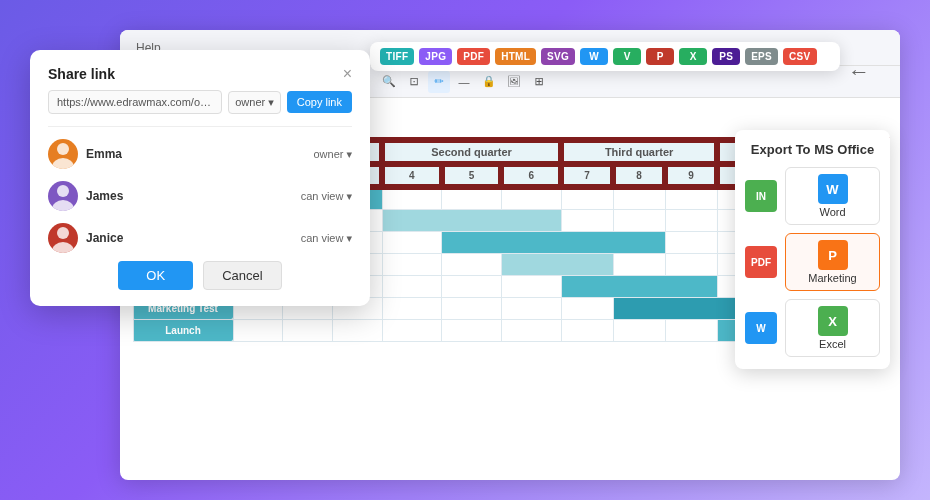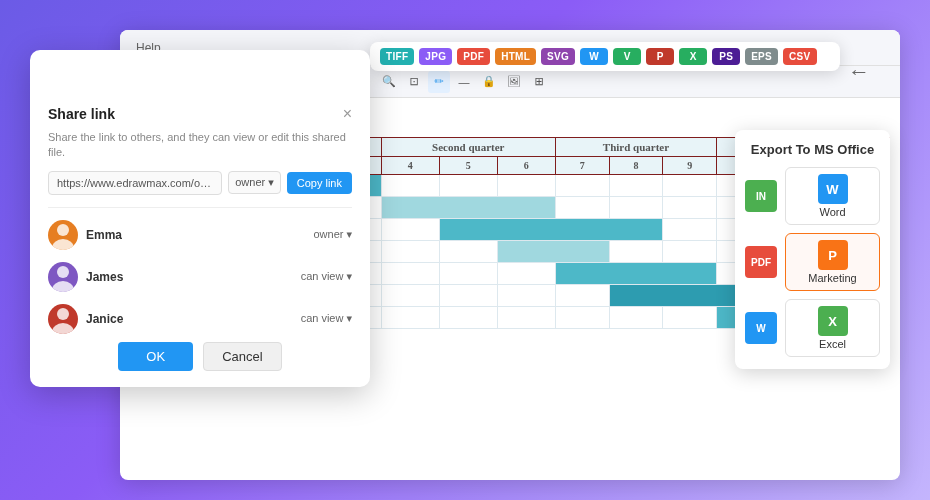--- a/index.html
+++ b/index.html
@@ -78,22 +78,21 @@
       width: 100%;
       border-collapse: collapse;
       font-size: 11px;
     }
     .gantt-table th {
       background: #e8f4f8;
       color: #555;
       font-weight: 600;
       text-align: center;
       padding: 3px 4px;
-      border: 1px solid #7f1d1d;
-      font-family: Liberation Serif, serif;
+      border: 6px solid #7f1d1d;
     }
     .gantt-table td {
       border: 1px solid #dde8ee;
       padding: 2px 3px;
       text-align: center;
       height: 22px;
     }
     .task-label {
       background: #4db8c8;
       color: #fff;
@@ -212,21 +211,20 @@
       border-radius: 10px;
       box-shadow: 0 8px 32px rgba(0,0,0,0.22);
       z-index: 50;
       padding: 16px 18px 16px 18px;
     }
     .dialog-header {
       display: flex;
       justify-content: space-between;
       align-items: center;
       margin-bottom: 8px;
-      margin-top: 40px;
     }
     .dialog-title {
       font-size: 14px;
       font-weight: 700;
       color: #222;
     }
     .dialog-close {
       font-size: 16px;
       color: #999;
       cursor: pointer;
@@ -544,21 +542,20 @@
       <div class="export-large-label">Excel</div>
     </div>
   </div>
 </div>
 
 <div class="share-dialog">
   <div class="dialog-header">
     <span class="dialog-title">Share link</span>
     <span class="dialog-close">×</span>
   </div>
-  <div class="dialog-desc">Share the link to others, and they can view or edit this shared file.</div>
 
   <div class="link-row">
     <div class="link-input">https://www.edrawmax.com/online/fil</div>
     <div class="role-select">owner ▾</div>
     <button class="copy-btn">Copy link</button>
   </div>
 
   <div class="divider"></div>
 
   <div class="user-row">

